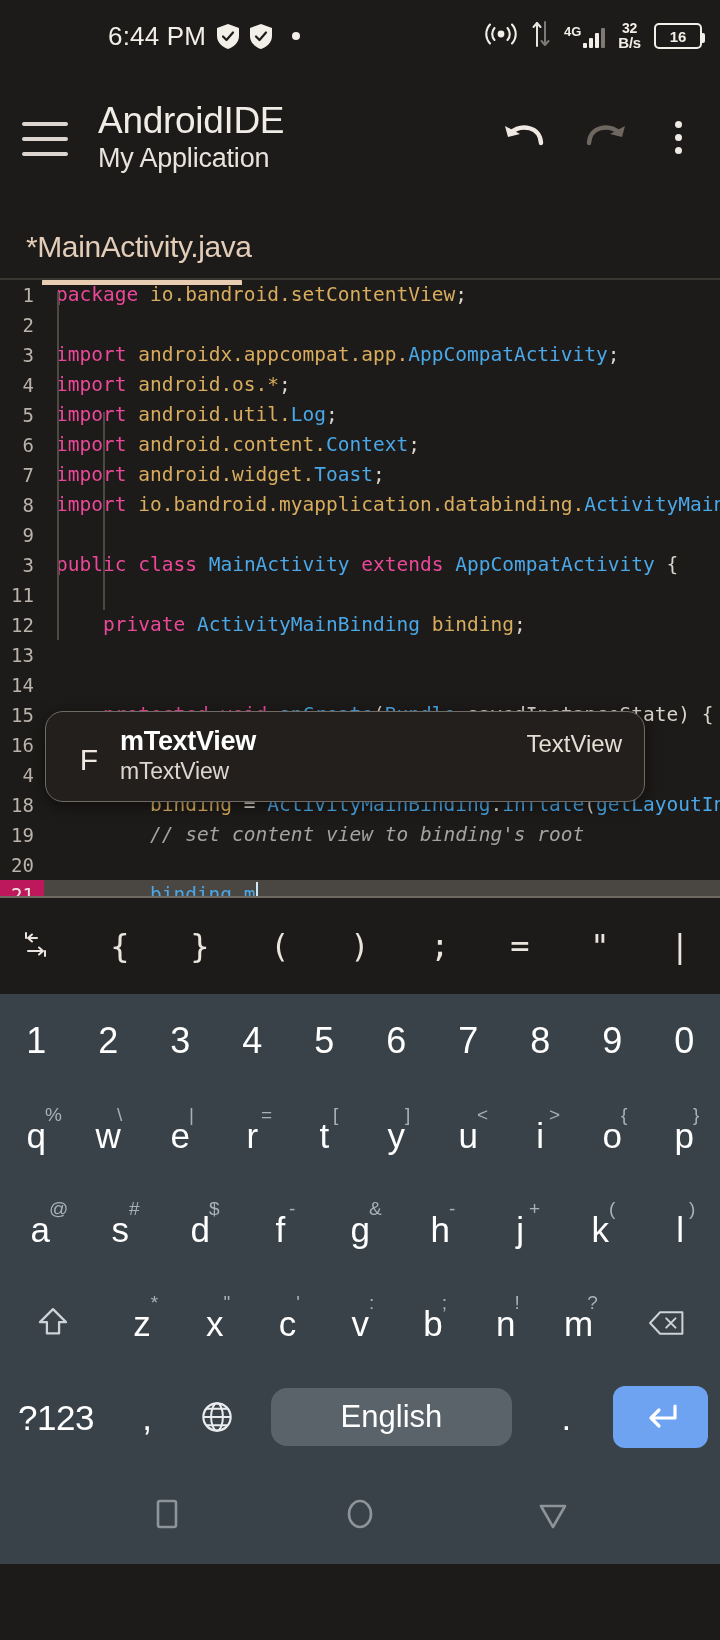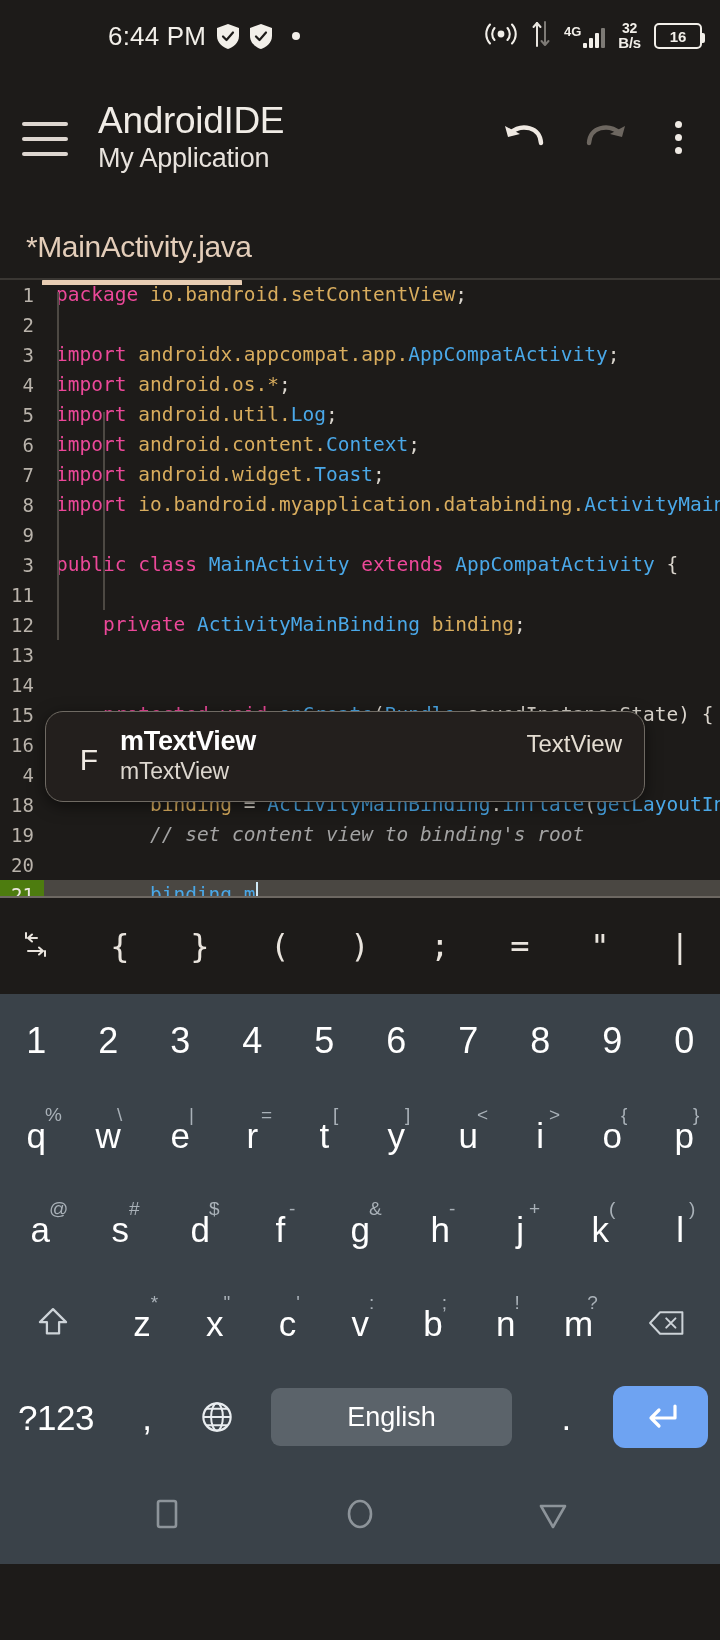--- a/index.html
+++ b/index.html
@@ -52,21 +52,21 @@
   .tab-divider{ position:absolute; left:0; right:0; bottom:0; height:2px; background:#3a3733; }
 
   
   .editor{ position:relative; height:616px; background:#1d1b19; overflow:hidden; }
   .code{ position:relative; font-family:"DejaVu Sans Mono", monospace;
          font-size:19.5px; line-height:30px; }
   .ln-row{ position:relative; height:30px; display:flex; white-space:pre; }
   .ln-row.cur{ background:#4a4742; }
   .gutter{ width:44px; min-width:44px; text-align:right; padding-right:10px;
            color:#b9b3ab; font-size:19px; user-select:none; }
-  .ln-row.cur .gutter{ background:#4d7c0f; color:#ece7e1; }
+  .ln-row.cur .gutter{ background:#be185d; color:#ece7e1; }
   .src{ padding-left:12px; position:relative; color:#d9d4cc; }
   
   .guide{ position:absolute; width:2px; background:#4d4943; }
 
   
   .kw{ color:#ec4899; }     
   .pkg{ color:#d9ad5e; }    
   .cls{ color:#4aa8e8; }    
   .mth{ color:#4aa8e8; }    
   .pun{ color:#d9d4cc; }    
@@ -101,23 +101,23 @@
   .krow{ display:flex; flex:1; align-items:center; }
   .key{ flex:1; position:relative; display:flex; align-items:center;
         justify-content:center; color:#fff; height:100%; }
   .key .main{ font-size:35px; font-weight:400; letter-spacing:-.5px; line-height:1; }
   .key .sup{ position:absolute; top:17px; left:50%; margin-left:9px;
              font-size:19px; color:#a9b1b8; line-height:1; }
   .krow.numrow .key .main{ font-size:36px; }
   .krow.zrow .key.wide{ flex:1.45; }
   .krow.botrow .key.sym123{ flex:1.6; font-size:27px; }
   .key.space{ flex:4.0; }
-  .space-inner{ background:#5b636a; border-radius:9px; width:86%; height:58px;
+  .space-inner{ background:#5b636a; border-radius:16px; width:86%; height:58px;
                 display:flex; align-items:center; justify-content:center;
-                color:#fff; font-size:27px; }
+                color:#fff; font-size:31px; }
   .key.enter{ flex:1.7; }
   .enter-inner{ background:#6ea3f2; border-radius:12px; width:80%; height:62px;
                 display:flex; align-items:center; justify-content:center; }
   .glyph{ width:40px; height:40px; display:flex; align-items:center; justify-content:center; }
 
   
   .navbar{ height:100px; background:#3a4249; display:flex; align-items:center;
            justify-content:space-around; padding:0 70px; }
   .navitem{ width:56px; height:56px; display:flex; align-items:center; justify-content:center; }
 </style>

